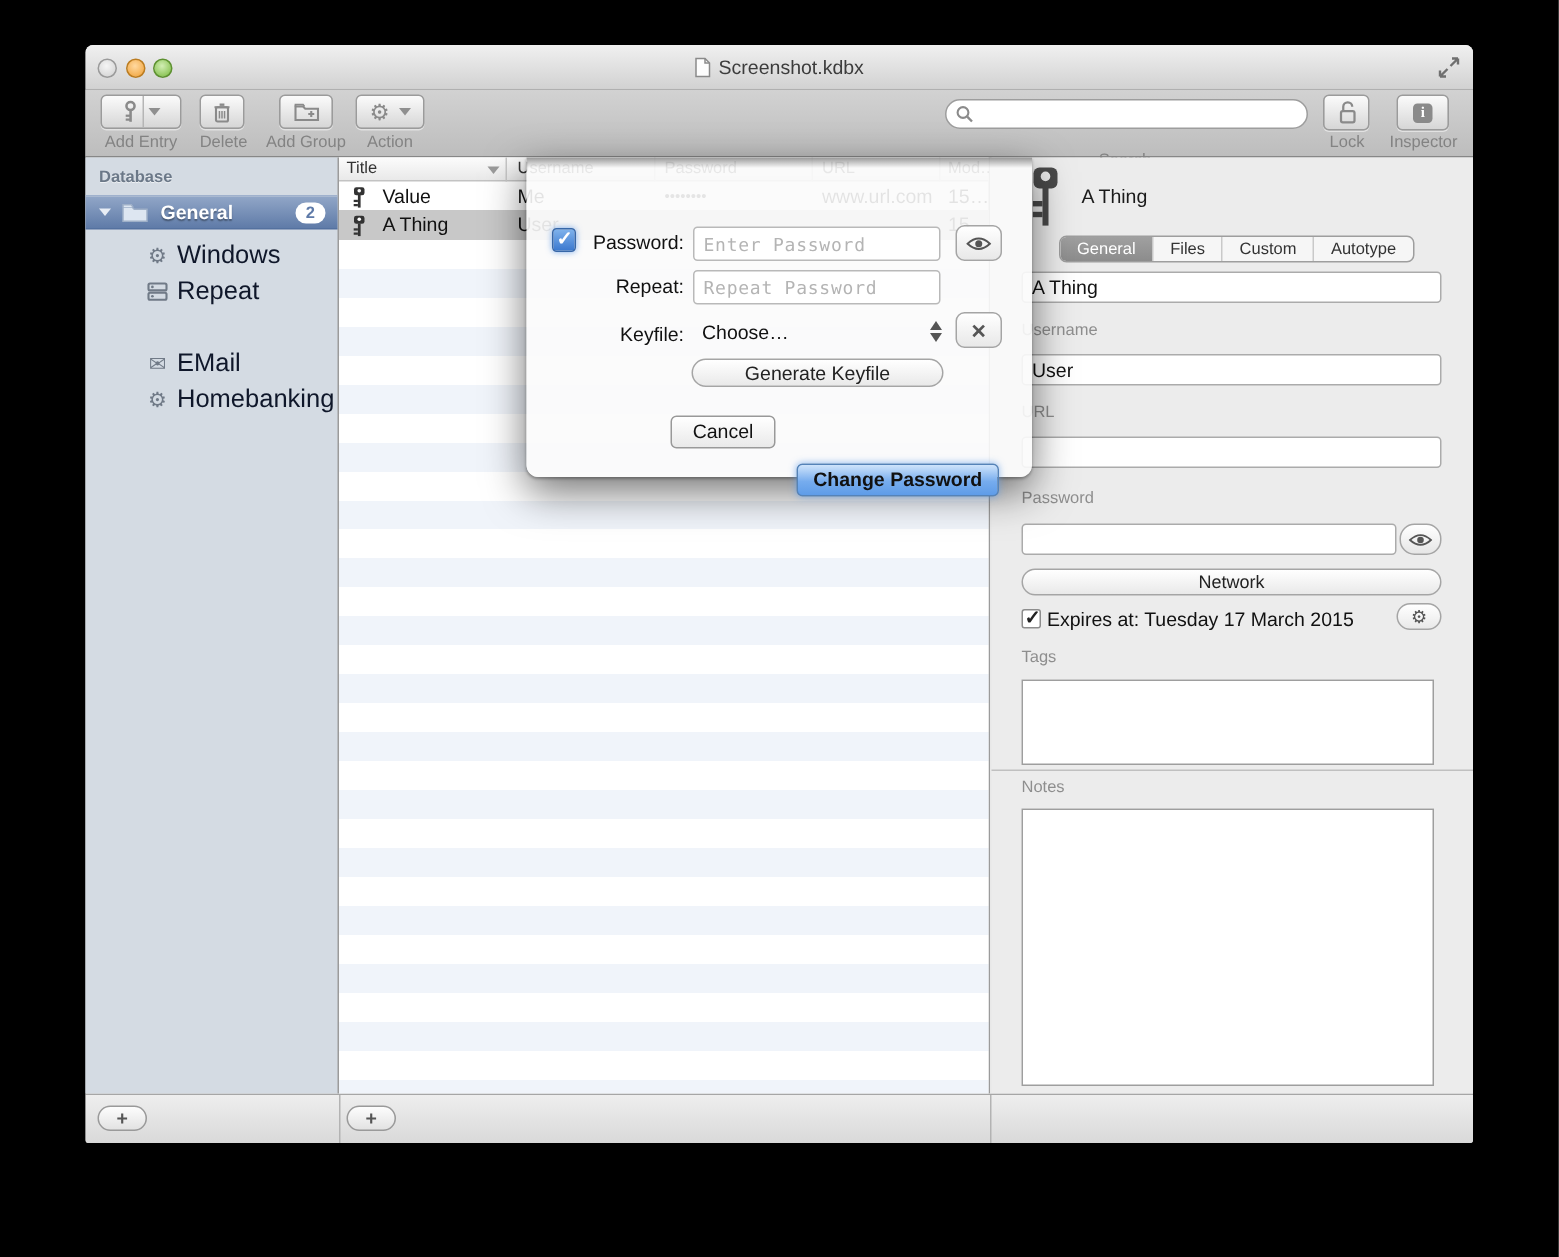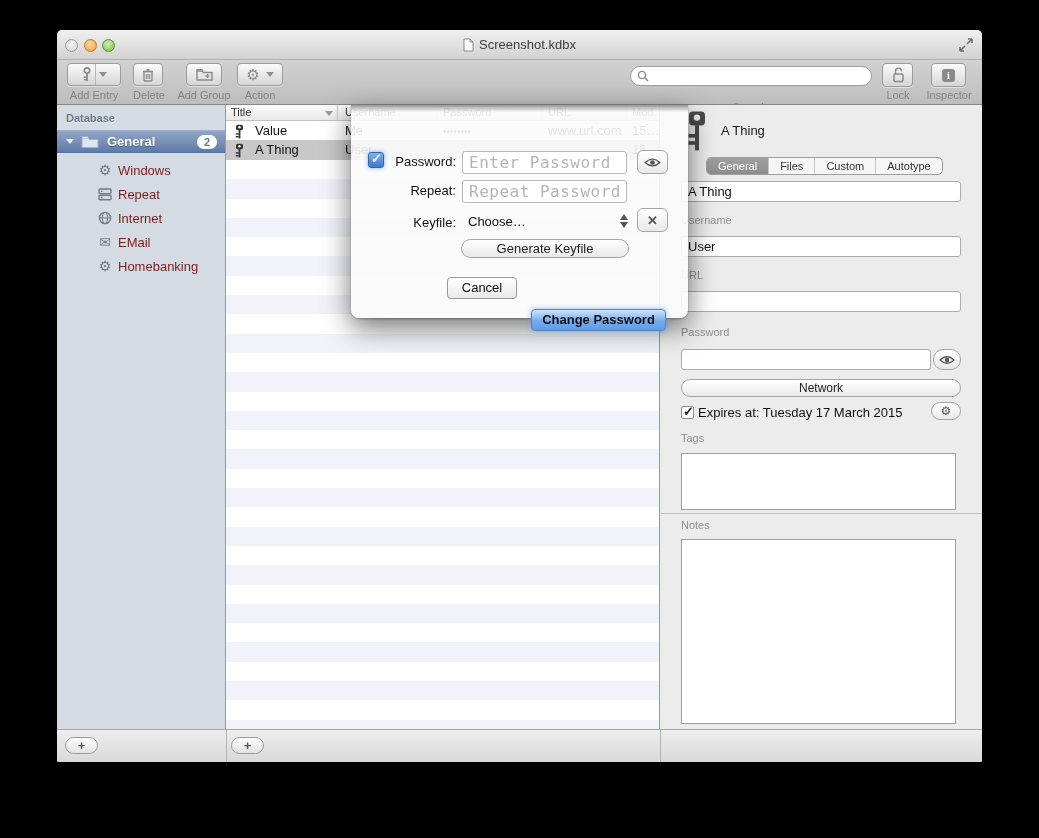--- a/index.html
+++ b/index.html
@@ -52,21 +52,21 @@
                border-bottom:1px solid #54719f; display:flex; align-items:center; }
   .disclosure { width:0; height:0; border-top:5px solid #e8edf5; border-left:4px solid transparent;
                 border-right:4px solid transparent; margin-left:9px; }
   .group-label { color:#fff; font-weight:bold; font-size:13px; margin-left:8px;
                  text-shadow:0 1px 1px rgba(0,0,0,.35); flex:1; }
   .badge { background:#fff; color:#5e7aa8; font-size:11px; font-weight:bold; border-radius:8px;
            padding:1px 7px; margin-right:8px; }
   .side-item { position:absolute; left:0; width:100%; height:24px; display:flex; align-items:center; }
   .side-icon { width:16px; margin-left:40px; text-align:center; font-size:13px; color:#707a87; }
   .side-icon svg { vertical-align:-2px; }
-  .side-label { font-size:13px; color:#7f1d1d; margin-left:5px; }
+  .side-label { font-size:17px; color:#0f172a; margin-left:5px; }
 
   
   .content { position:absolute; left:169px; top:0; width:434px; height:100%; background:#fff;
              border-right:1px solid #9b9b9b; }
   .thead { position:absolute; left:0; top:0; width:100%; height:16px;
            background:linear-gradient(#fcfcfc,#e9e9e9); border-bottom:1px solid #c3c3c3; }
   .th { position:absolute; top:1px; font-size:11px; color:#333; }
   .th-sep { position:absolute; top:0; width:1px; height:16px; background:#c8c8c8; }
   .sort-arrow { position:absolute; left:99px; top:6px; width:0; height:0;
                 border-left:4px solid transparent; border-right:4px solid transparent;
@@ -113,21 +113,21 @@
 
   
   .sheet { position:absolute; left:294px; top:75px; width:337px; height:213px;
            background:rgba(251,251,251,.9); border-radius:0 0 8px 8px;
            box-shadow:0 10px 28px rgba(0,0,0,.55), 0 1px 2px rgba(0,0,0,.3); }
   .sheet::before { content:""; position:absolute; left:0; top:0; width:100%; height:7px;
                    background:linear-gradient(rgba(0,0,0,.4),rgba(0,0,0,0)); }
   .sheet-label { position:absolute; left:20px; width:85px; text-align:right; font-size:13px; color:#111; }
   .sheet-field { position:absolute; left:111px; width:165px; height:23px; background:#fff;
                  border:1px solid #b9b9b9; border-radius:3px; outline:none; padding:0 6px;
-                 font-family:"DejaVu Sans Mono", monospace; font-size:16px; letter-spacing:.5px; color:#333; }
+                 font-family:"DejaVu Sans Mono", monospace; font-size:12px; letter-spacing:.5px; color:#333; }
   .sheet-field::placeholder { color:#b4b4b4; }
   .sq-btn { position:absolute; left:286px; width:31px; height:24px; border:1px solid #a5a5a5; border-radius:6px;
             background:linear-gradient(#fff,#e8e8e8); display:flex; align-items:center; justify-content:center;
             font-size:13px; color:#555; font-weight:bold; }
   .cb-blue { position:absolute; left:17px; top:47px; width:16px; height:16px; border-radius:3px;
              background:linear-gradient(#7fb2ec,#3c79cf); border:1px solid #3767a8;
              box-shadow:0 0 4px rgba(90,150,230,.8); }
   .cb-blue::after { content:"✓"; position:absolute; left:2px; top:-2px; color:#fff; font-size:13px; font-weight:bold; }
   .popup-value { position:absolute; left:117px; top:109px; font-size:13px; color:#111; }
   .stepper { position:absolute; left:269px; top:108px; width:9px; height:16px; }
@@ -244,28 +244,20 @@
       </div>
       <div class="side-item" style="top:77px;">
         <span class="side-icon"><svg width="14" height="13" viewBox="0 0 14 13">
               <rect x="1" y="1" width="12" height="4.6" rx="1" fill="none" stroke="#707a87" stroke-width="1.4"></rect>
               <rect x="1" y="7.2" width="12" height="4.6" rx="1" fill="none" stroke="#707a87" stroke-width="1.4"></rect>
               <circle cx="3.6" cy="3.3" r="0.9" fill="#707a87"></circle>
               <circle cx="3.6" cy="9.5" r="0.9" fill="#707a87"></circle>
             </svg></span>
         <span class="side-label">Repeat</span>
       </div>
-      <div class="side-item" style="top:101px;">
-        <span class="side-icon"><svg width="14" height="14" viewBox="0 0 14 14">
-              <circle cx="7" cy="7" r="5.6" fill="none" stroke="#707a87" stroke-width="1.4"></circle>
-              <ellipse cx="7" cy="7" rx="2.6" ry="5.6" fill="none" stroke="#707a87" stroke-width="1"></ellipse>
-              <line x1="1.4" y1="7" x2="12.6" y2="7" stroke="#707a87" stroke-width="1"></line>
-            </svg></span>
-        <span class="side-label">Internet</span>
-      </div>
       <div class="side-item" style="top:125px;">
         <span class="side-icon glyph-env" style="font-size:14px;"></span>
         <span class="side-label">EMail</span>
       </div>
       <div class="side-item" style="top:149px;">
         <span class="side-icon glyph-gear" style="font-size:14px;"></span>
         <span class="side-label">Homebanking</span>
       </div>
     </div>
 

